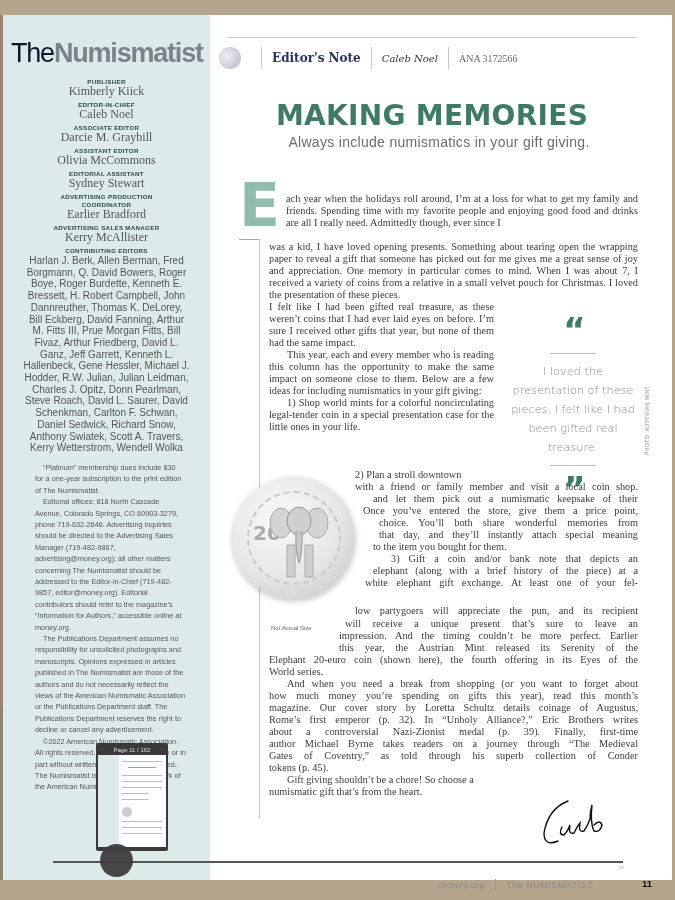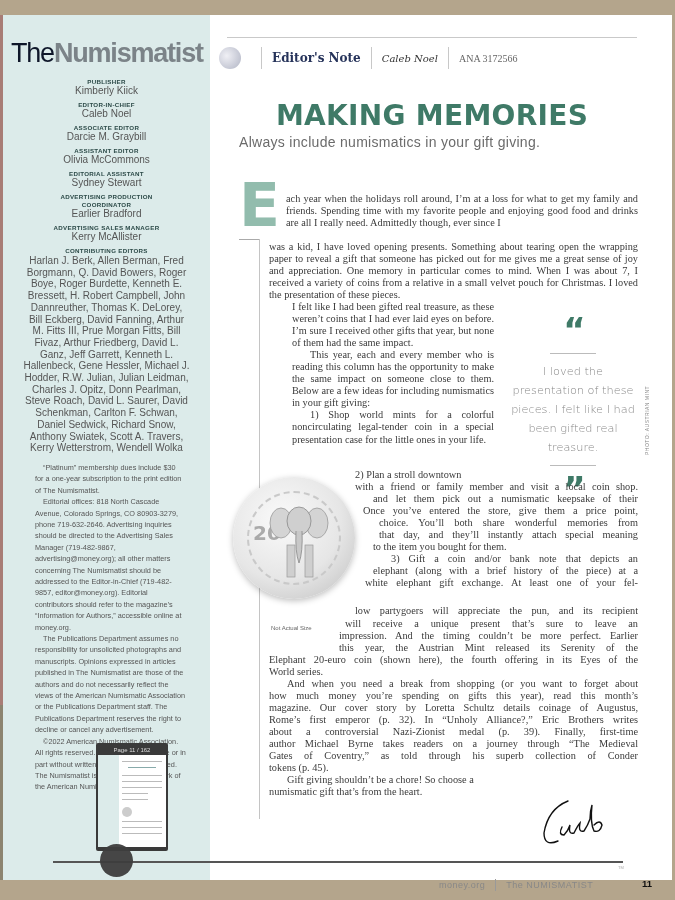--- a/index.html
+++ b/index.html
@@ -12,47 +12,47 @@
 
   .page { position: absolute; left: 3px; top: 15px; width: 669px; height: 865px; background: #fff; }
 
   
   .sidebar { position: absolute; left: 0; top: 0; width: 207px; height: 865px; background: #dcebea; padding: 23px 8px 0 8px; text-align: center; }
   .masthead { font-family: "Liberation Sans", sans-serif; font-size: 27px; letter-spacing: -1.2px; line-height: 30px; white-space: nowrap; margin-bottom: 10px; }
   .masthead .the { color: #0f172a; font-weight: 400; }
   .masthead .num { color: #7b8388; font-weight: 700; }
   .staff-block { margin-bottom: 5px; }
   .staff-role { font-family: "Liberation Sans", sans-serif; font-size: 6.2px; font-weight: 700; color: #2c4a48; letter-spacing: 0.3px; text-transform: uppercase; line-height: 8px; }
-  .staff-name { font-family: Liberation Sans, sans-serif; font-size: 10px; color: #555; line-height: 10px; }
+  .staff-name { font-family: Liberation Serif, serif; font-size: 12px; color: #555; line-height: 10px; }
   .contrib { font-family: "Liberation Sans", sans-serif; font-size: 10px; color: #555; line-height: 11.7px; padding: 0 12px; }
   .fine-print { font-family: "Liberation Sans", sans-serif; font-size: 7.3px; color: #555; line-height: 11.4px; text-align: left; padding: 0 16px 0 24px; margin-top: 8px; }
   .fine-print p { text-indent: 8px; }
 
   
   .header-rule { position: absolute; left: 224px; top: 22px; width: 410px; height: 1px; background: #c9c9c9; }
   .header { position: absolute; left: 216px; top: 30px; height: 26px; display: flex; align-items: center; }
   .header-dot { width: 22px; height: 22px; border-radius: 50%; background: radial-gradient(circle at 35% 40%, #f0f0f5, #b0b4c4); margin-right: 10px; }
   .header-sep { width: 1px; height: 22px; background: #c8c8c8; margin: 0 10px; }
   .header-section { font-family: "DejaVu Serif", serif; font-weight: 700; font-size: 12px; color: #26335a; }
   .header-author { font-family: "DejaVu Serif", serif; font-style: italic; font-size: 10px; color: #333; }
   .header-id { font-family: "Liberation Serif", serif; font-size: 10px; color: #666; }
 
   .title { position: absolute; left: 224px; width: 410px; top: 84px; text-align: center; font-family: "DejaVu Sans", sans-serif; font-weight: 700; font-size: 28px; color: #3f7a67; letter-spacing: 0.3px; line-height: 34px; }
-  .subtitle { position: absolute; left: 236px; width: 400px; top: 119px; text-align: left; font-family: "Liberation Sans", sans-serif; font-size: 14px; color: #6b6b6b; letter-spacing: 0.3px; }
+  .subtitle { position: absolute; left: 236px; width: 400px; top: 119px; text-align: center; font-family: "Liberation Sans", sans-serif; font-size: 14px; color: #6b6b6b; letter-spacing: 0.3px; }
 
   
   .body { font-family: "Liberation Serif", serif; font-size: 10.3px; line-height: 12.05px; color: #3a3a3a; text-align: justify; }
   .drop-cap { position: absolute; left: 236px; top: 160px; font-family: "DejaVu Sans", sans-serif; font-size: 60px; font-weight: 700; color: #92bcad; line-height: 60px; }
   .dc-rule-h { position: absolute; left: 236px; top: 224px; width: 20px; height: 1px; background: #aaa; }
   .dc-rule-v { position: absolute; left: 256px; top: 224px; width: 1px; height: 580px; background: #c4c4c4; }
 
   .para-intro { position: absolute; left: 283px; top: 178px; width: 352px; }
   .para-intro2 { position: absolute; left: 266px; top: 226px; width: 369px; }
   .col-left { position: absolute; left: 266px; top: 286px; width: 225px; }
-  .col-left p { text-indent: 18px; margin-left: 23px; }
+  .col-left p { text-indent: 18px; }
   .col-left p.first { text-indent: 0; }
 
   .pull-quote { position: absolute; left: 505px; top: 300px; width: 130px; text-align: center; }
   .pq-mark { font-family: "DejaVu Sans", sans-serif; font-weight: 700; font-size: 34px; color: #3f7a67; line-height: 30px; letter-spacing: -3px; }
   .pq-rule { width: 46px; height: 1px; background: #bbb; margin: 8px auto; }
   .pq-text { font-family: "DejaVu Sans", sans-serif; font-size: 11.3px; line-height: 19px; color: #888; font-weight: 300; }
 
   .wrap-lines { position: absolute; left: 230px; top: 454px; width: 405px; font-family: Liberation Serif, serif; }
   .wrap-lines .ln { display: block; text-align: justify; text-align-last: justify; height: 12.05px; white-space: nowrap; }
   .wrap-lines .ln.last { text-align-last: left; }

